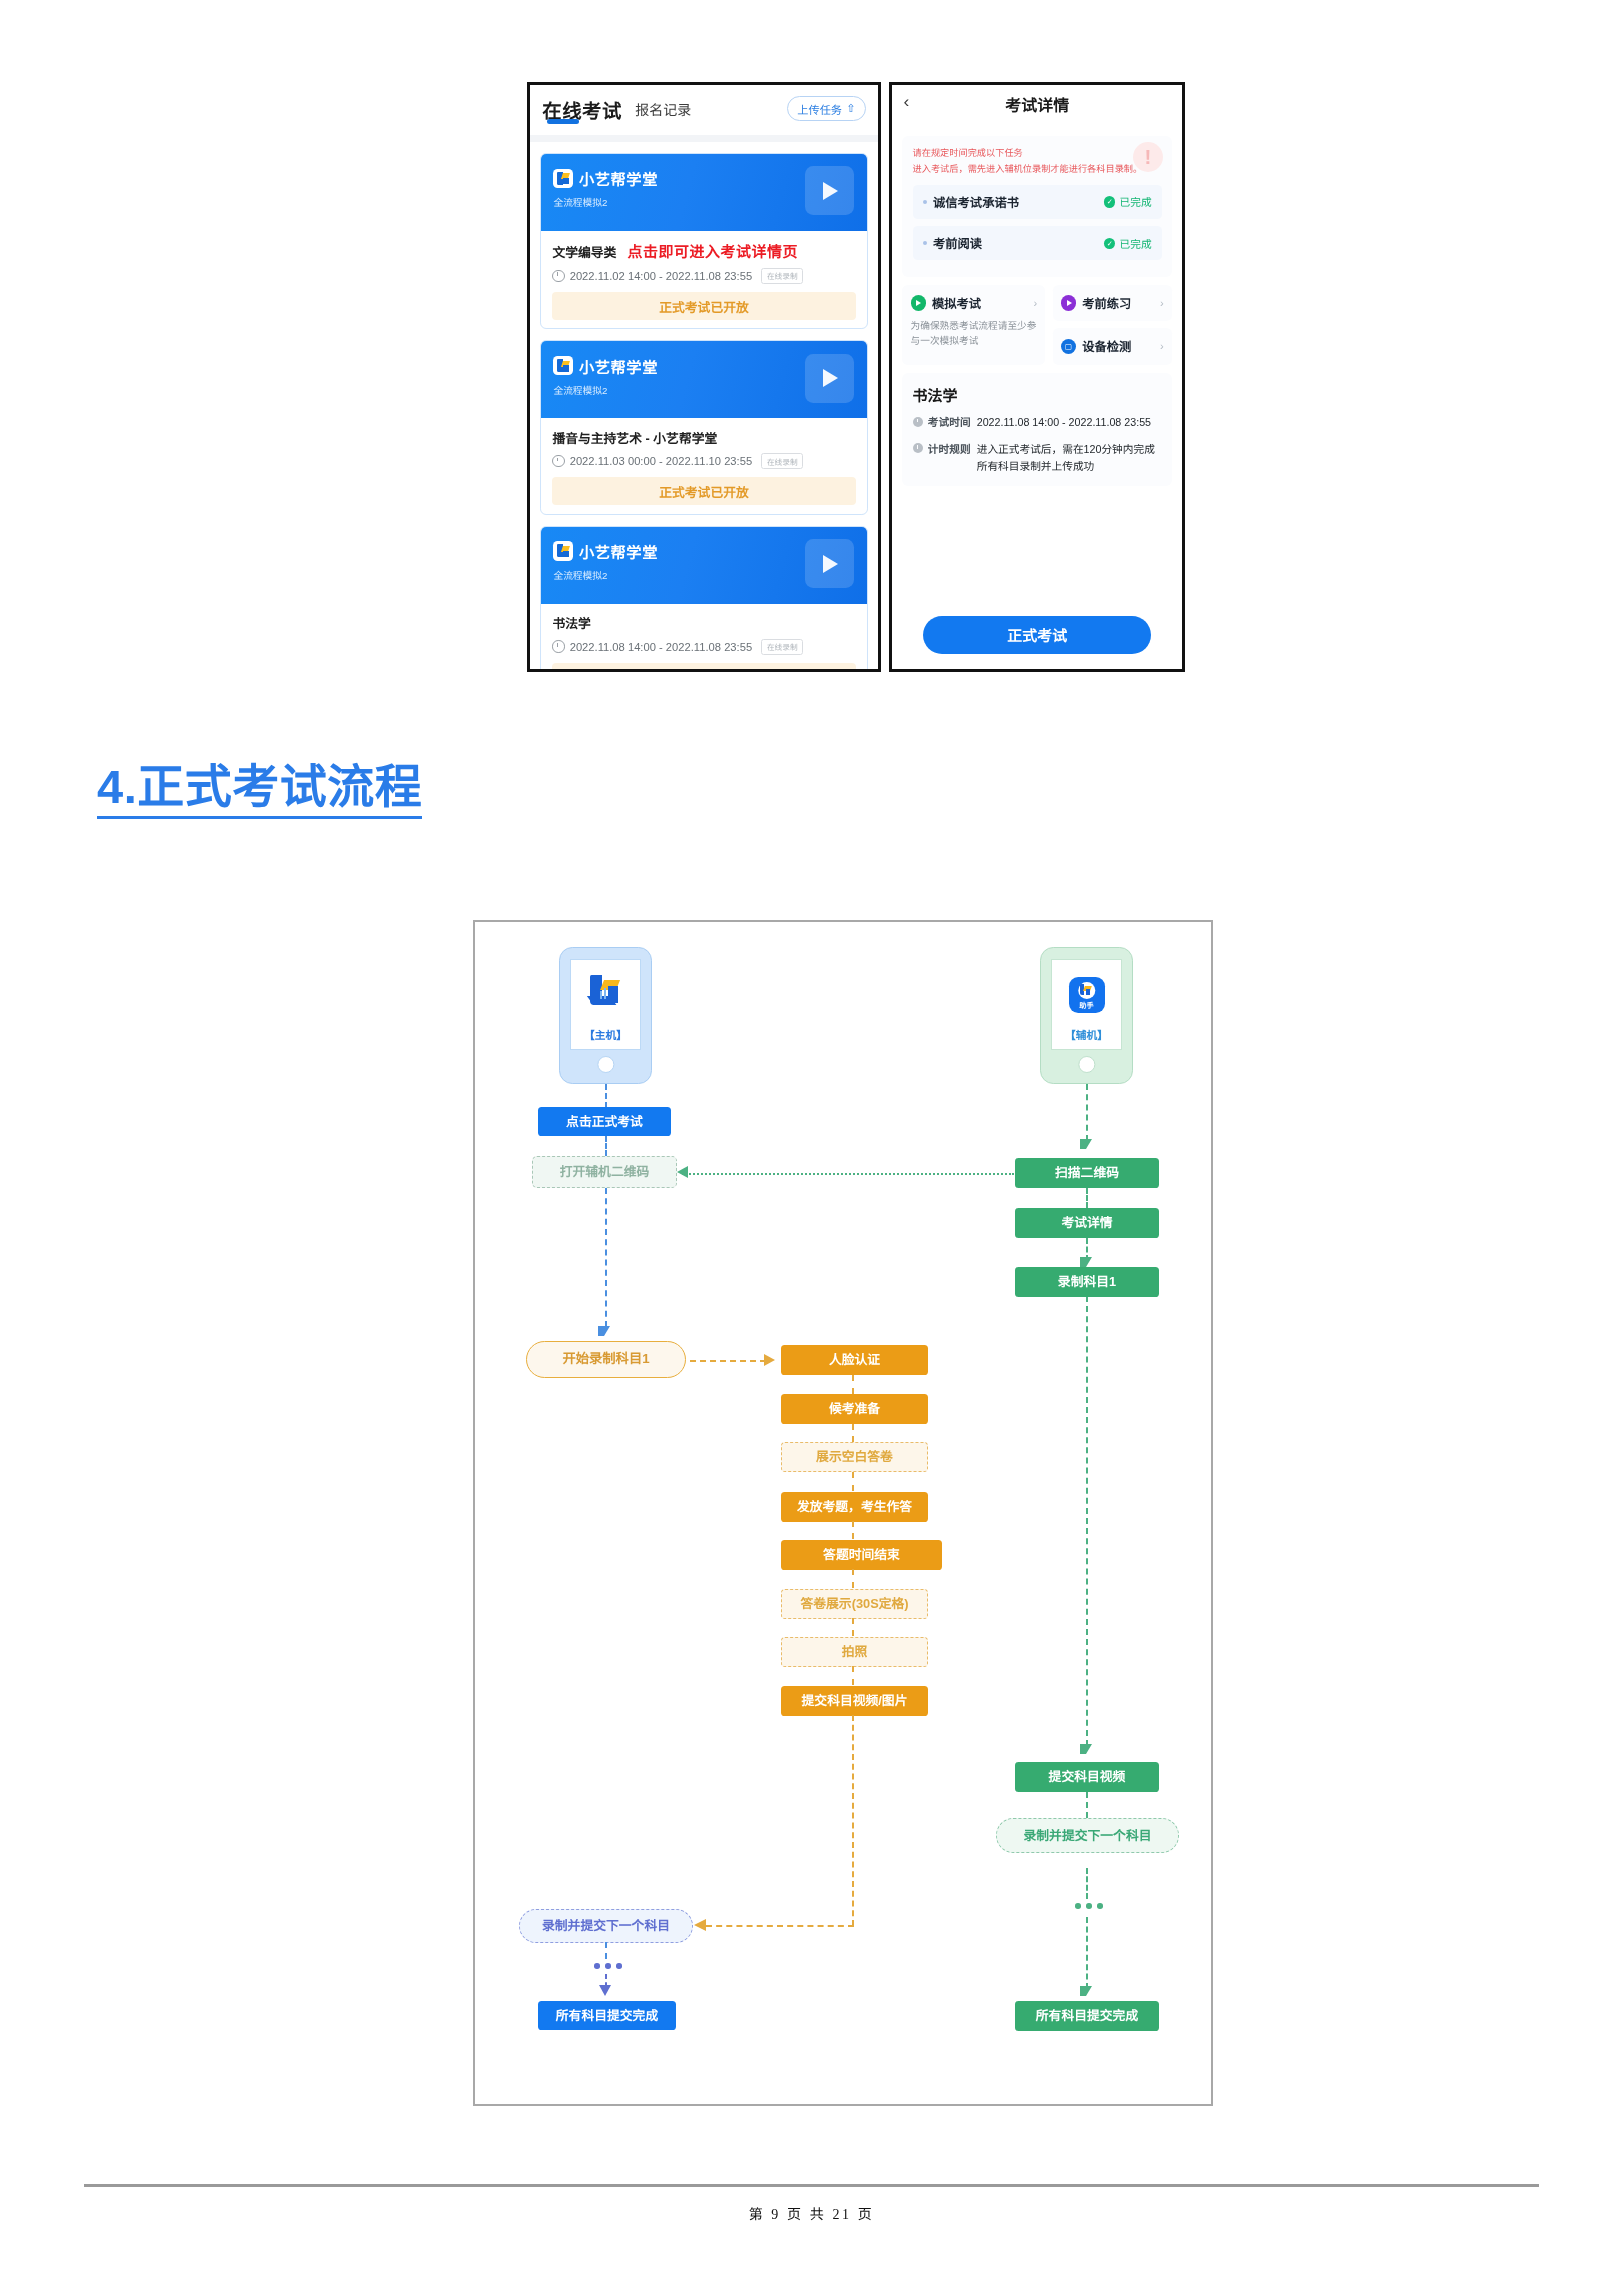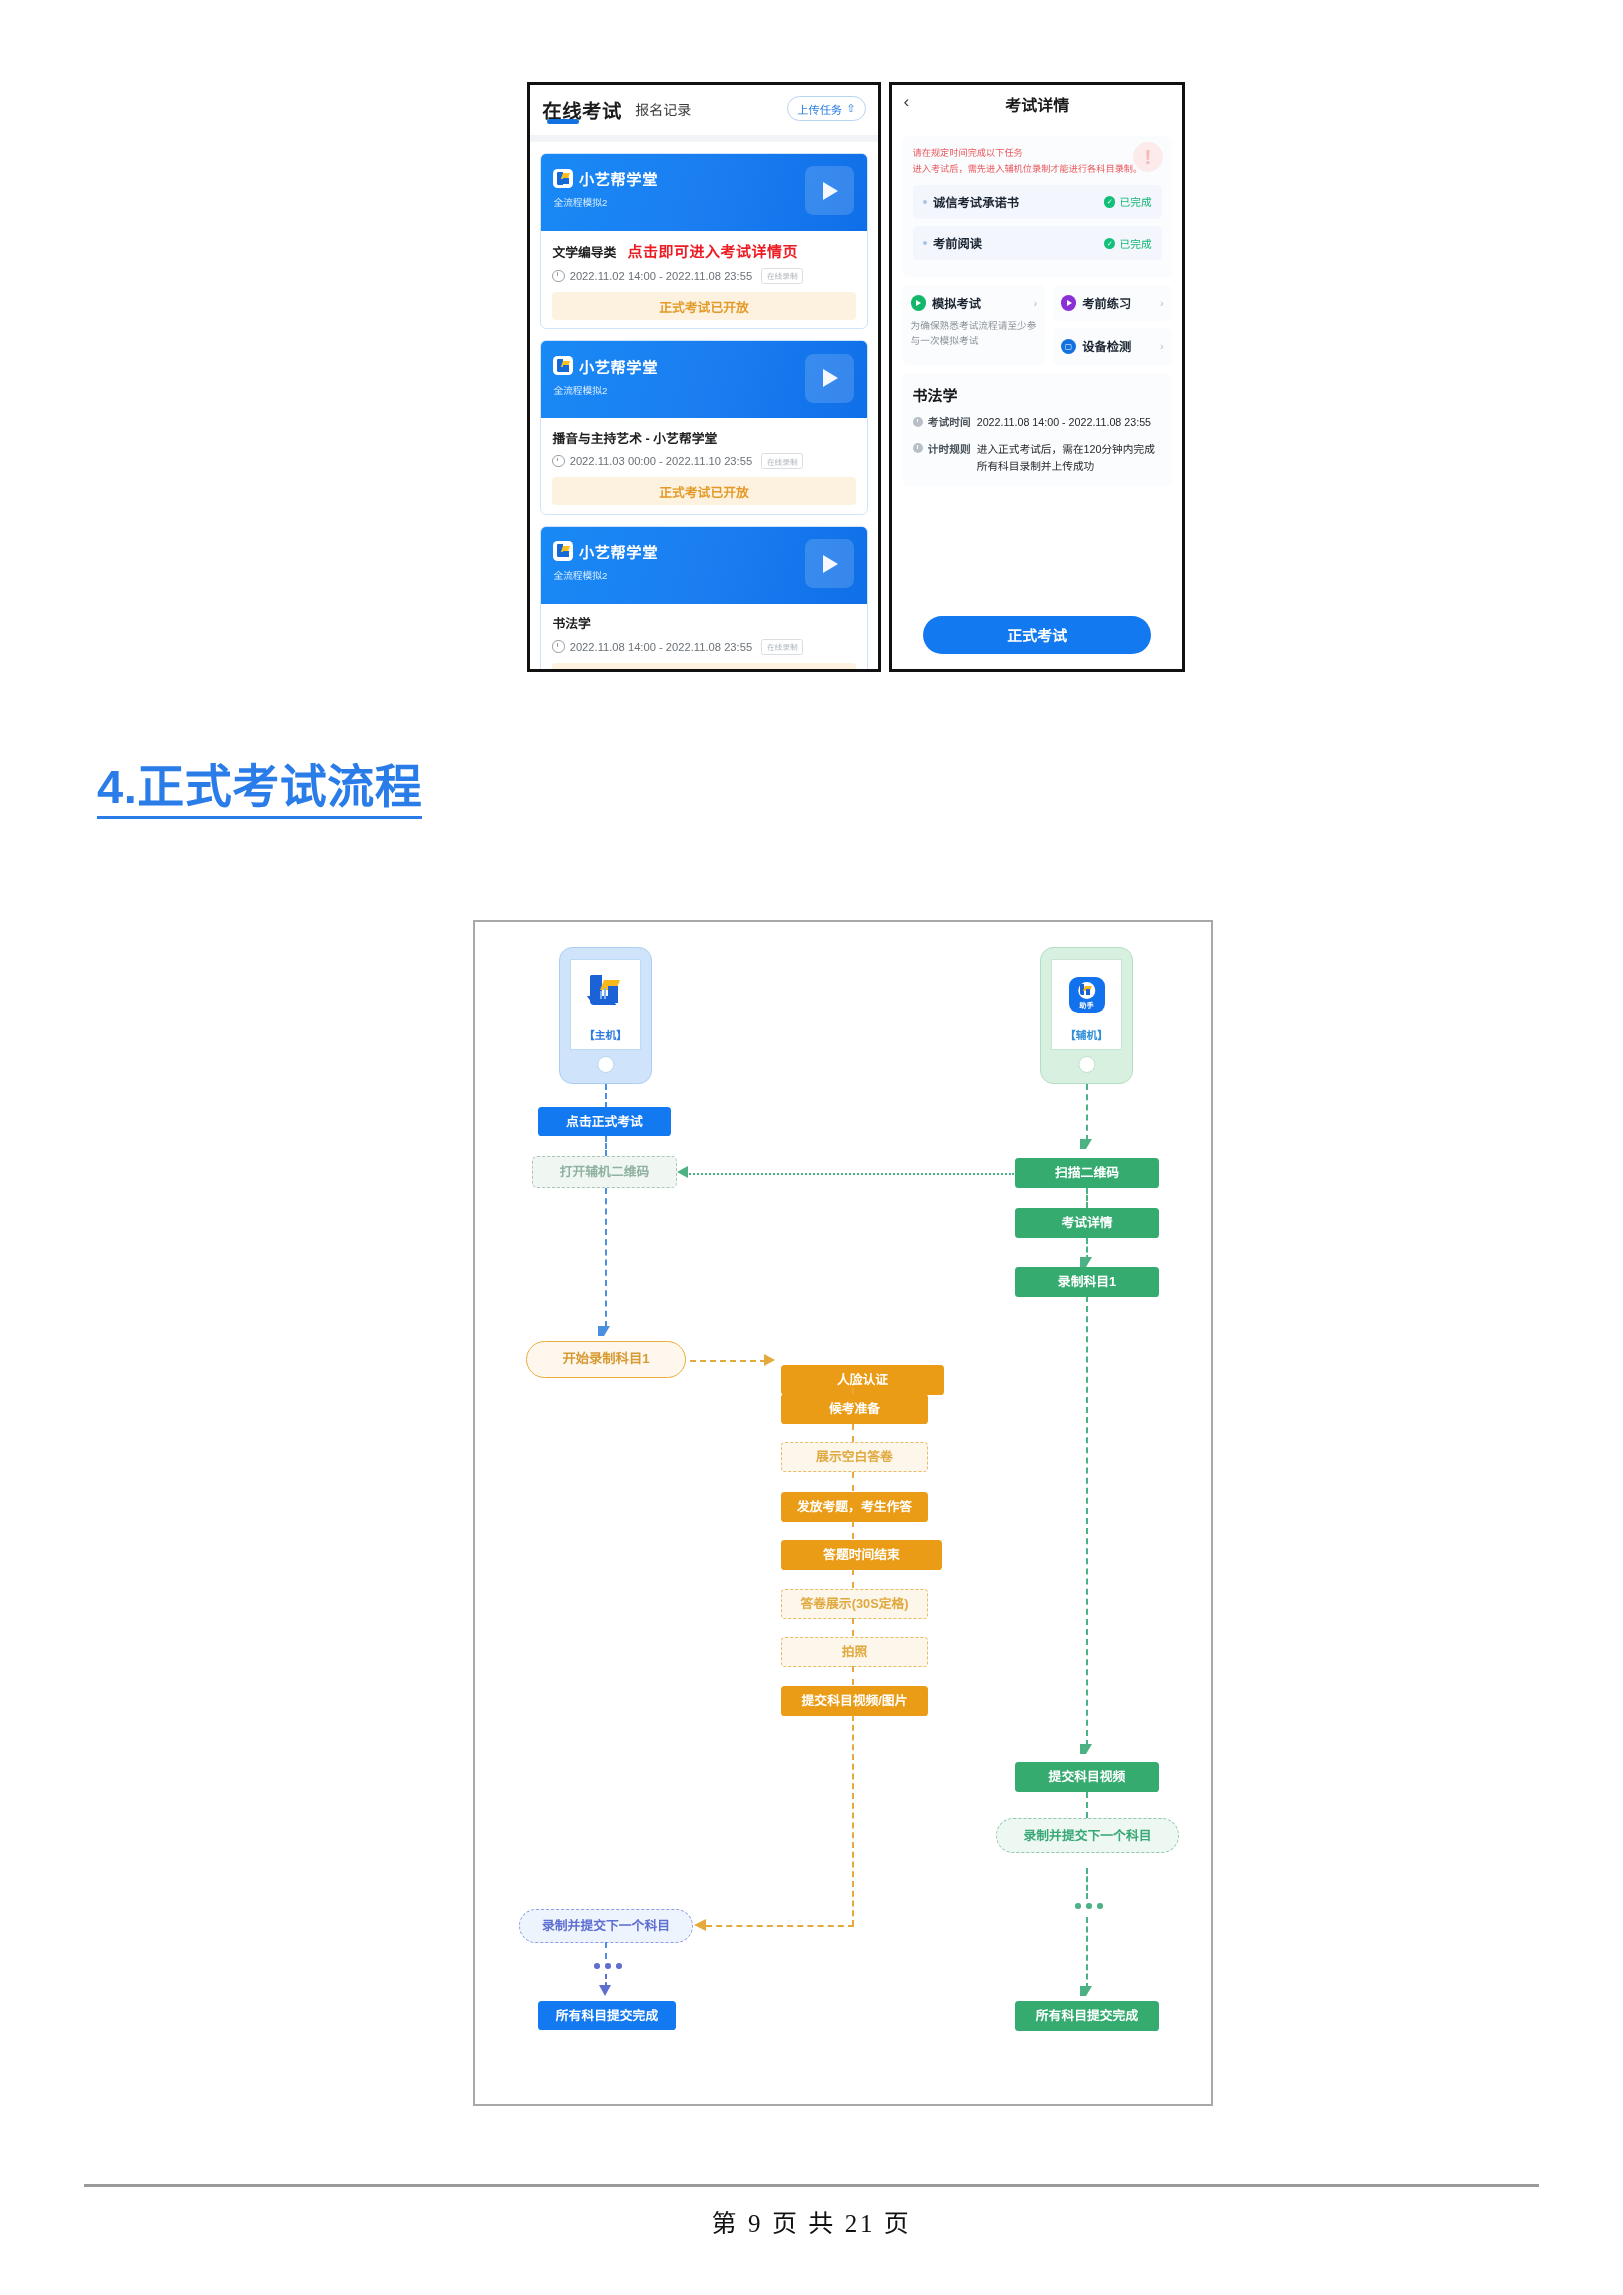--- a/index.html
+++ b/index.html
@@ -196,21 +196,21 @@
   .green-t{border-top-color:#4cb183;}
   .or-l{border-left-color:#e5aa3e;}
   .or-t{border-top-color:#e5aa3e;}
   .ellipsis{position:absolute;display:flex;gap:5.6px;}
   .ellipsis i{display:block;width:5.6px;height:5.6px;border-radius:50%;}
 
   
   .foot-rule{position:absolute;left:84px;right:84px;top:2184px;height:2.6px;background:#9a9a9a;}
   .foot-txt{
     position:absolute;left:0;right:0;top:2203px;text-align:center;
-    font-family:"Liberation Serif","DejaVu Serif",serif;font-size:25px;color:#111;letter-spacing:2.6px;
+    font-family:"Liberation Serif","DejaVu Serif",serif;font-size:14px;color:#111;letter-spacing:2.6px;
   }
 </style>
 </head>
 <body>
 
 <div class="page">
 
   <div class="shots">
 
     <div class="phone left">
@@ -481,21 +481,21 @@
       <div class="node n-green-solid" style="left:540px;top:840px;width:144px;height:30px;">提交科目视频</div>
       <div class="node n-green-pill" style="left:521px;top:896px;width:183px;height:35px;">录制并提交下一个科目</div>
       <div class="node n-green-solid" style="left:540px;top:1079px;width:144px;height:30px;">所有科目提交完成</div>
 
       <div class="hdot green-t" style="left:207px;top:251px;width:332px;"></div>
       <div class="arw-l" style="left:202px;top:244px;border-right:11.2px solid #4cb183;"></div>
 
       <div class="hdash or-t" style="left:215px;top:438px;width:76px;"></div>
       <div class="arw-r" style="left:289px;top:432px;border-left:11.2px solid #e5aa3e;"></div>
 
-      <div class="node n-or-solid" style="left:306px;top:443px;width:163px;height:30px;">人脸认证</div>
+      <div class="node n-or-solid" style="left:306px;top:423px;width:147px;height:30px;">人脸认证</div>
       <div class="vdash or-l" style="left:377px;top:453px;height:19.4px;"></div>
 
       <div class="node n-or-solid" style="left:306px;top:472px;width:147px;height:30px;">候考准备</div>
       <div class="vdash or-l" style="left:377px;top:502px;height:18.4px;"></div>
 
       <div class="node n-or-dash" style="left:306px;top:520px;width:147px;height:30px;">展示空白答卷</div>
       <div class="vdash or-l" style="left:377px;top:550px;height:19.4px;"></div>
 
       <div class="node n-or-solid" style="left:306px;top:570px;width:147px;height:30px;">发放考题，考生作答</div>
       <div class="vdash or-l" style="left:377px;top:599px;height:18.4px;"></div>

